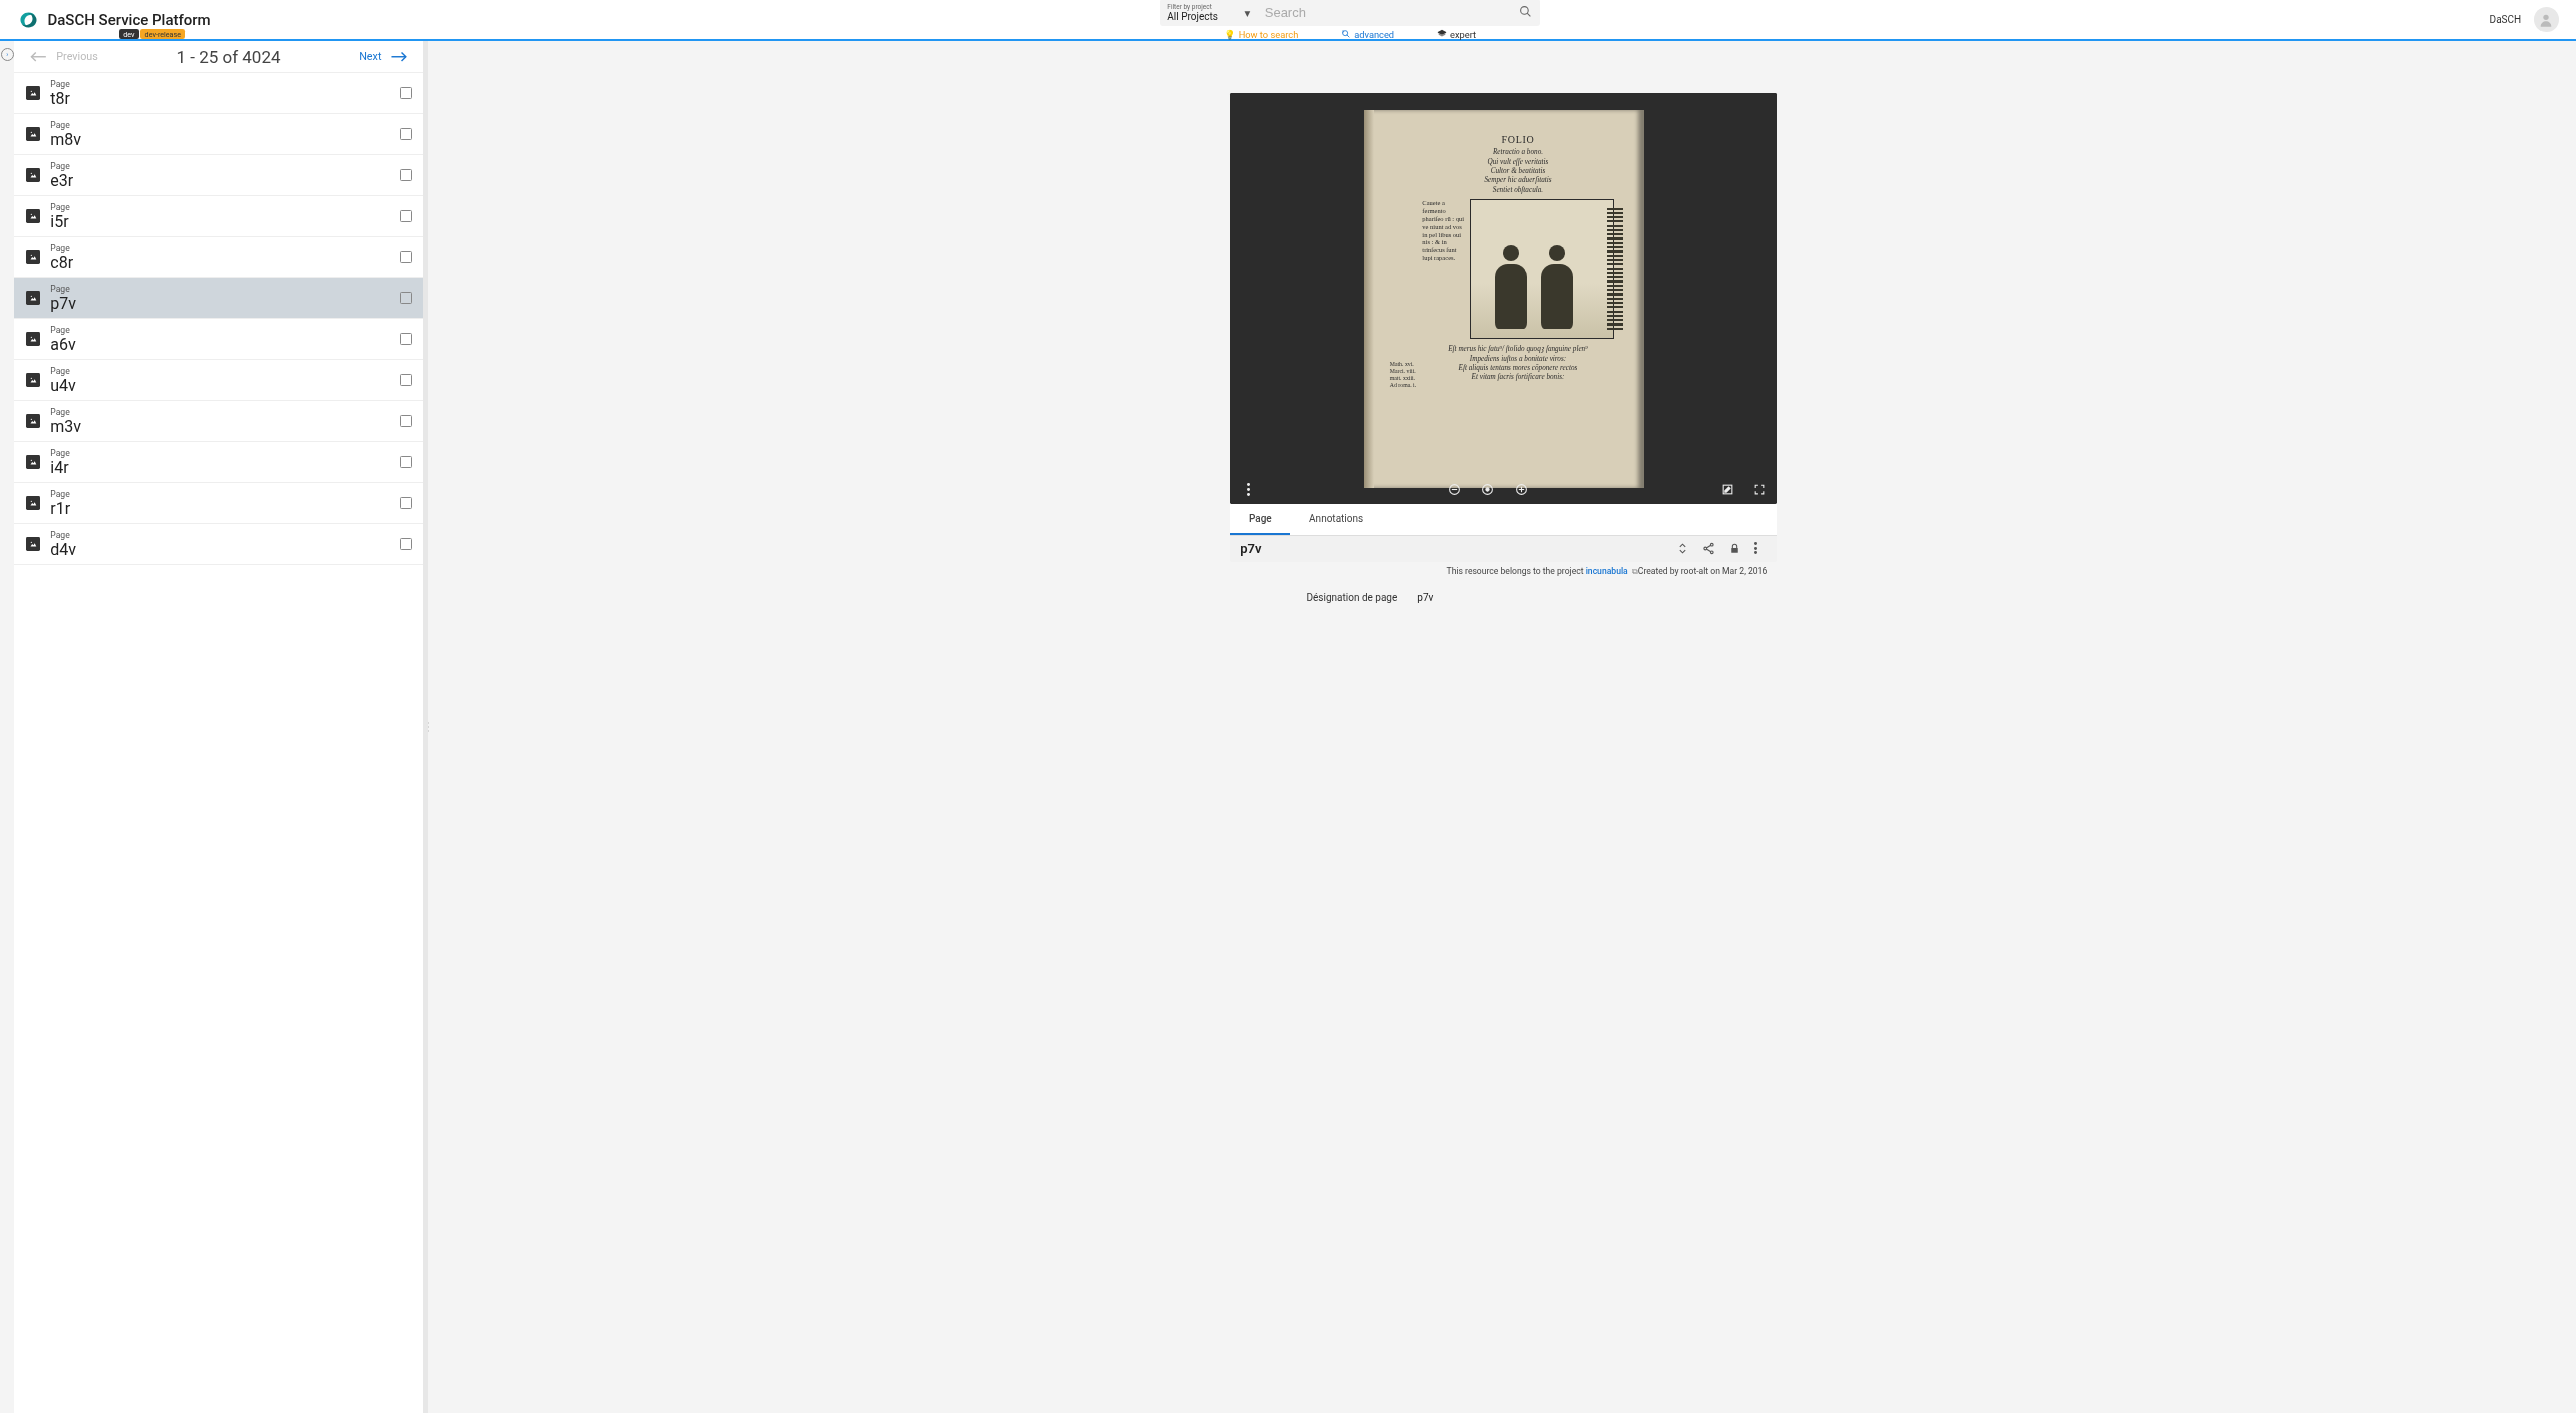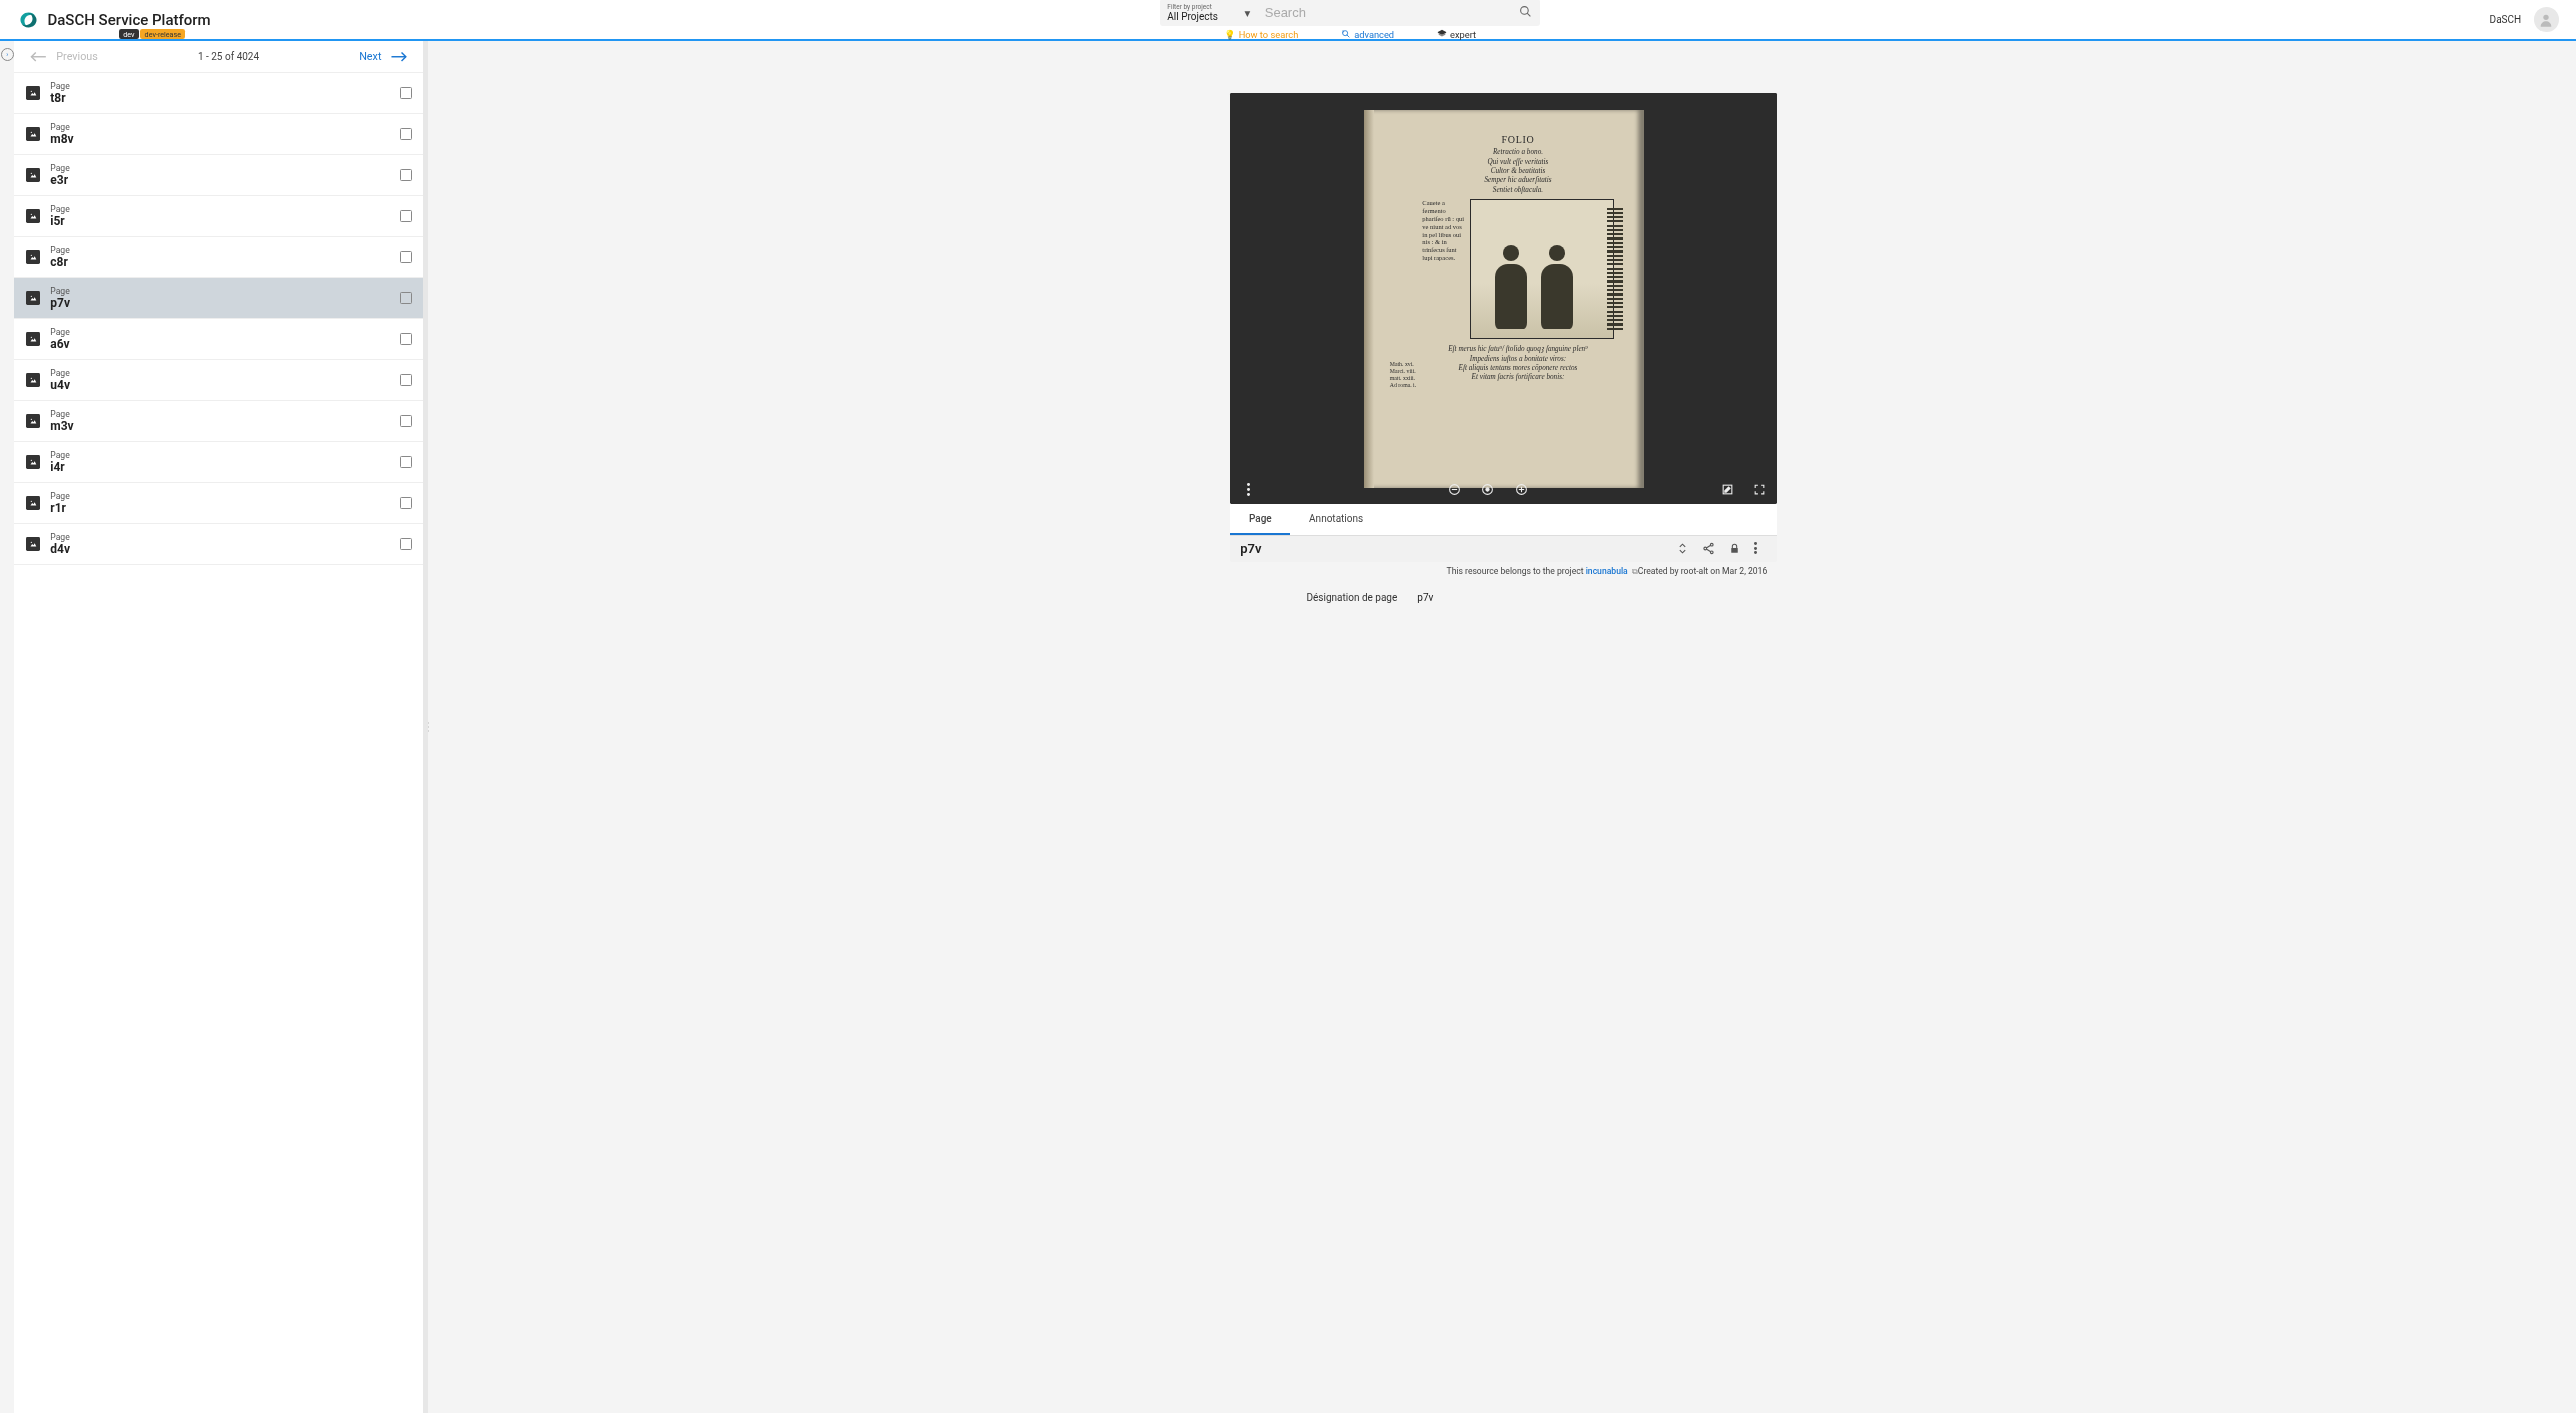--- a/index.html
+++ b/index.html
@@ -43,30 +43,30 @@
   .side-toggle-btn { width: 13px; height: 13px; border: 0.7px solid #888; border-radius: 50%; display: flex; align-items: center; justify-content: center; color: #1976d2; font-size: 6.5px; }
 
   .results-col { width: 410px; background: #fff; border-right: 0.7px solid #ddd; display: flex; flex-direction: column; position: relative; }
   .results-col::after { content:""; position:absolute; right:-4.3px; top:0; bottom:0; width:4.3px; background: #e7e7e7; }
 
   .pager { height: 32px; display: flex; align-items: center; justify-content: space-between; padding: 0 16px; border-bottom: 0.7px solid #eee; }
   .pager-side { display: flex; align-items: center; gap: 8.6px; font-size: 10.8px; }
   .pager .prev { color: #bbb; }
   .pager .next { color: #1976d2; }
   .pager .arrow { width: 17.3px; height: 11.5px; }
-  .pager-count { font-size: 10px; color: #444; }
+  .pager-count { font-size: 17px; color: #444; }
 
   .result-list { flex: 1; overflow-y: auto; }
   .result-item { height: 41px; display: flex; align-items: center; padding: 0 11.5px; border-bottom: 0.7px solid #eee; gap: 10px; }
   .result-item.selected { background: #cfd6dc; }
   .thumb { width: 14.4px; height: 14.4px; background: #333; display: flex; align-items: center; justify-content: center; border-radius: 1.4px; }
   .thumb svg { width: 10px; height: 10px; fill: #fff; }
   .res-text { flex: 1; }
   .res-type { font-size: 8.6px; color: #555; }
-  .res-name { font-size: 12px; font-weight: 700; color: #222; }
+  .res-name { font-size: 16px; font-weight: 400; color: #222; }
   .res-check { width: 11.5px; height: 11.5px; border: 1.4px solid #888; border-radius: 1.4px; }
 
   .resize-dots { width: 7.2px; display:flex; flex-direction:column; align-items:center; justify-content:center; gap:2.2px; }
   .resize-dots span { width:2.2px; height:2.2px; background:#ccc; border-radius:50%; }
 
   
   .viewer-col { flex: 1; overflow-y: auto; padding: 14.4px 29px 0 29px; display: flex; justify-content: center; margin-top: 38px; }
   .viewer-inner { width: 100%; max-width: 547px; }
 
   .image-frame { background: #2c2c2c; border-radius: 1.4px; position: relative; height: 411px; display: flex; align-items: center; justify-content: center; }

